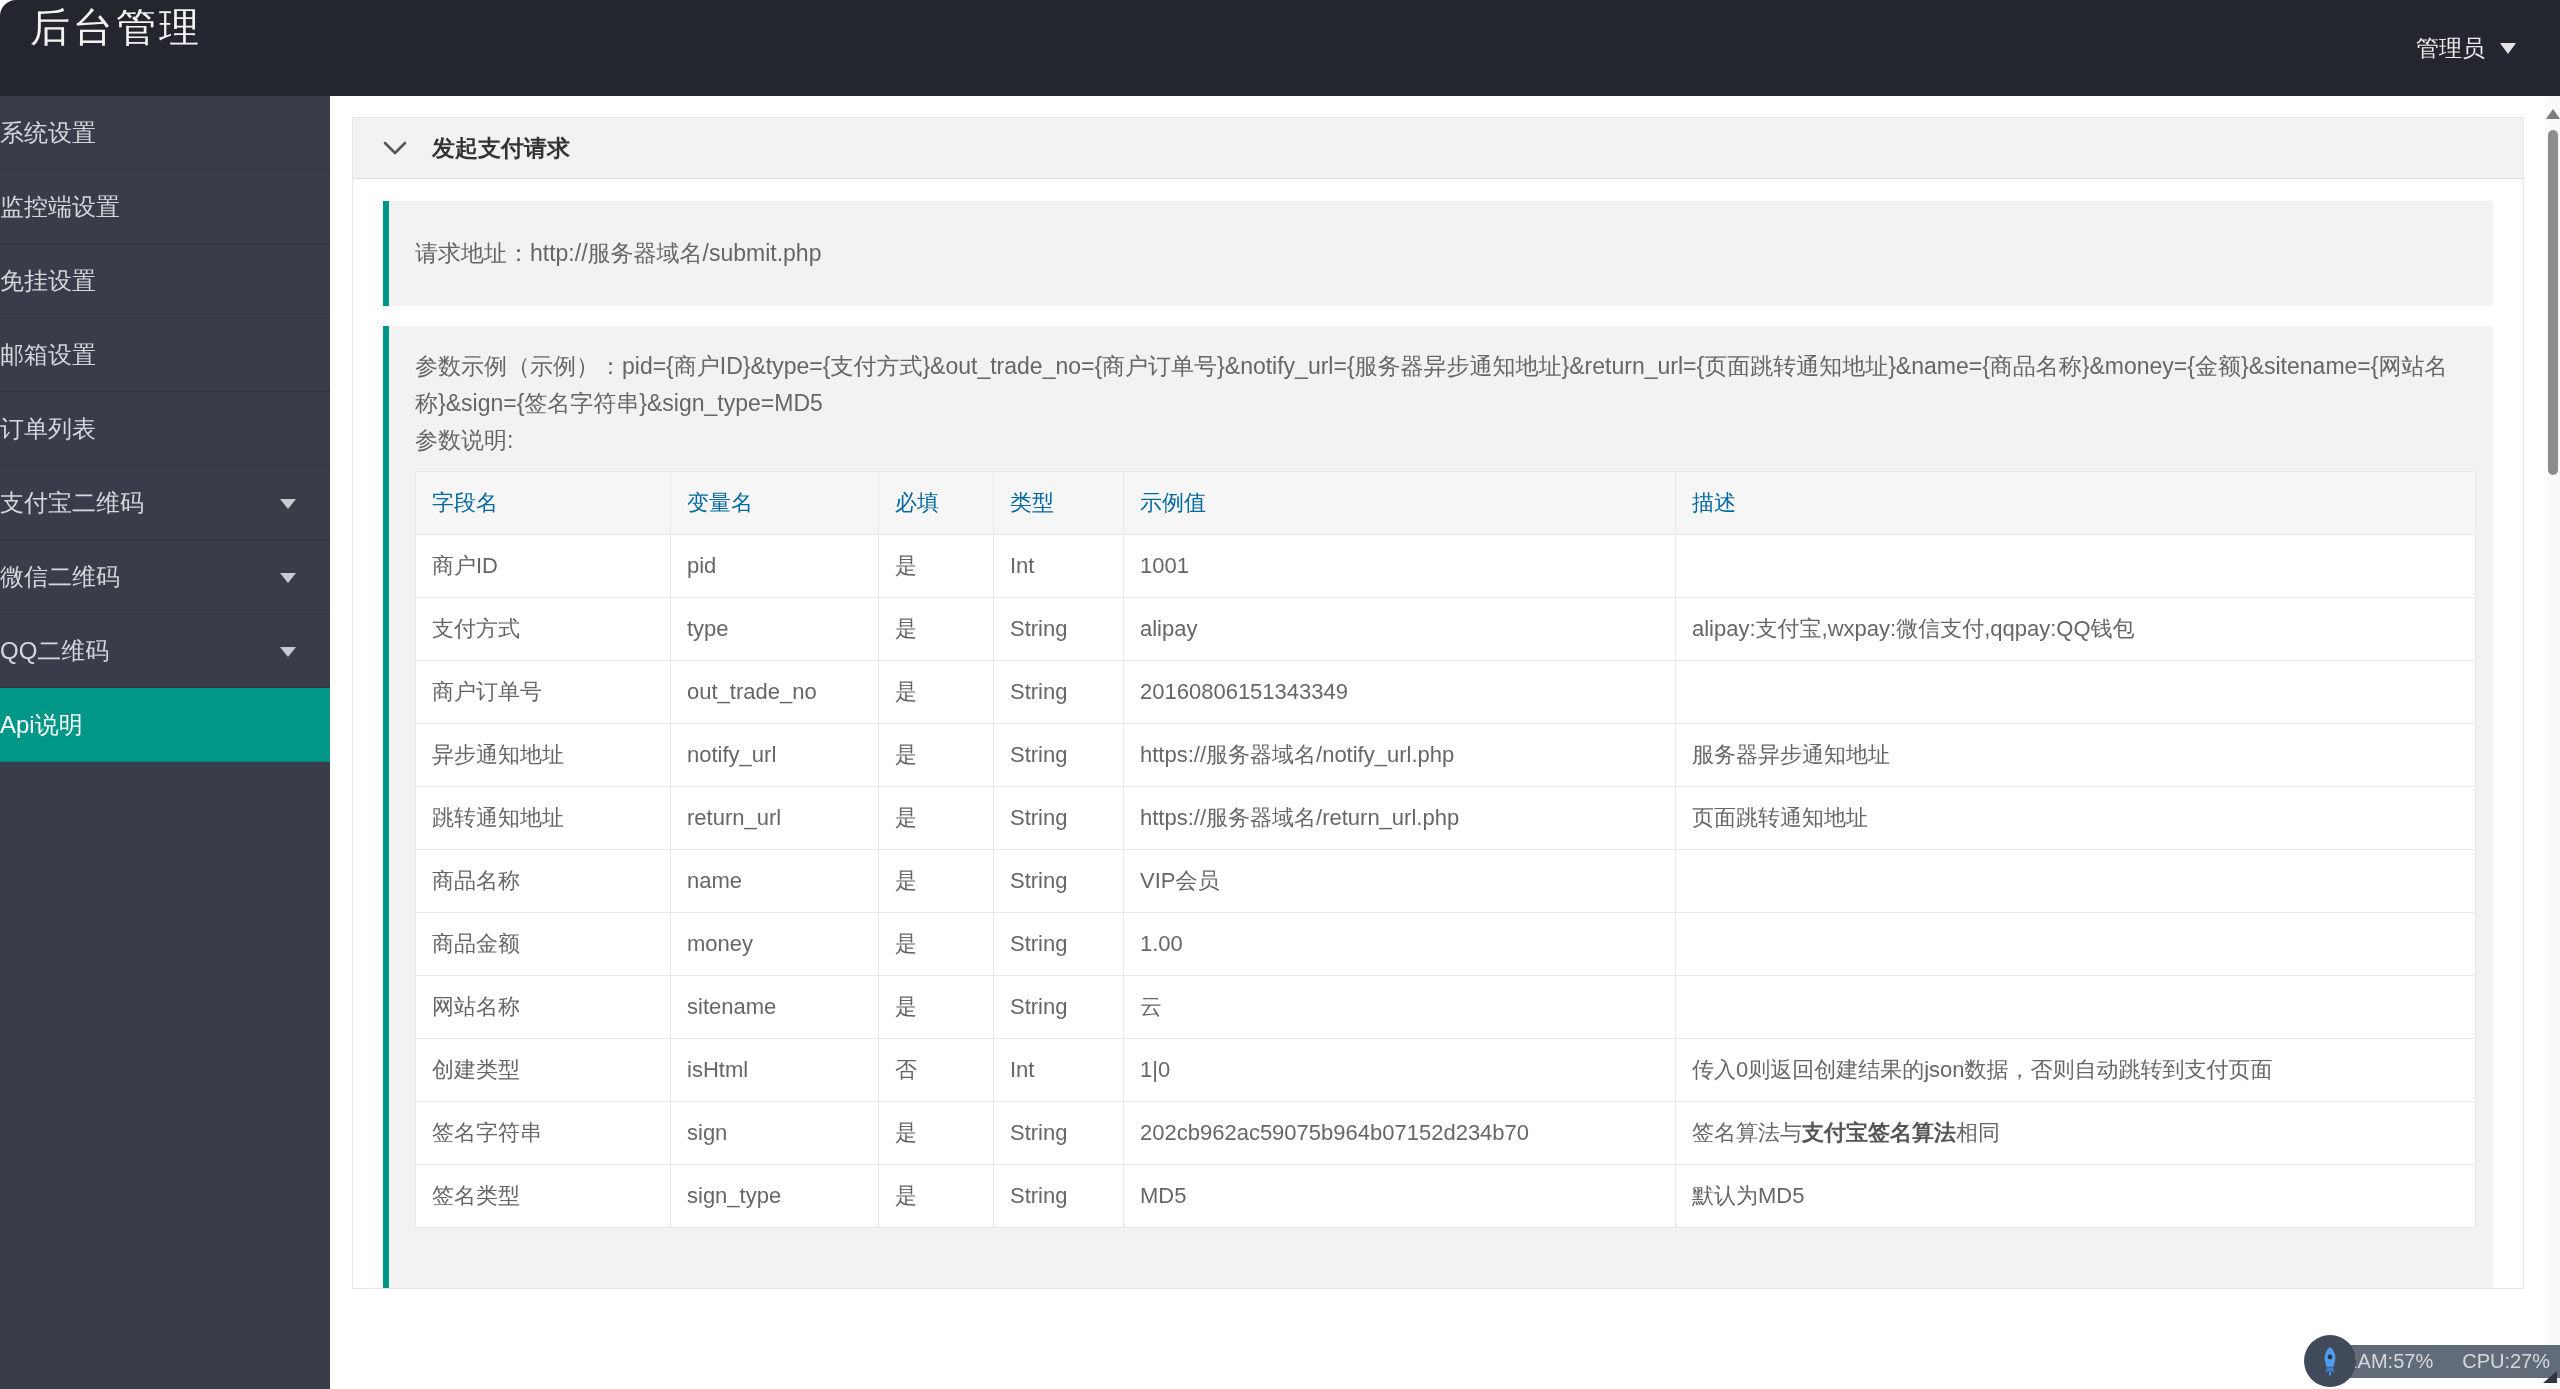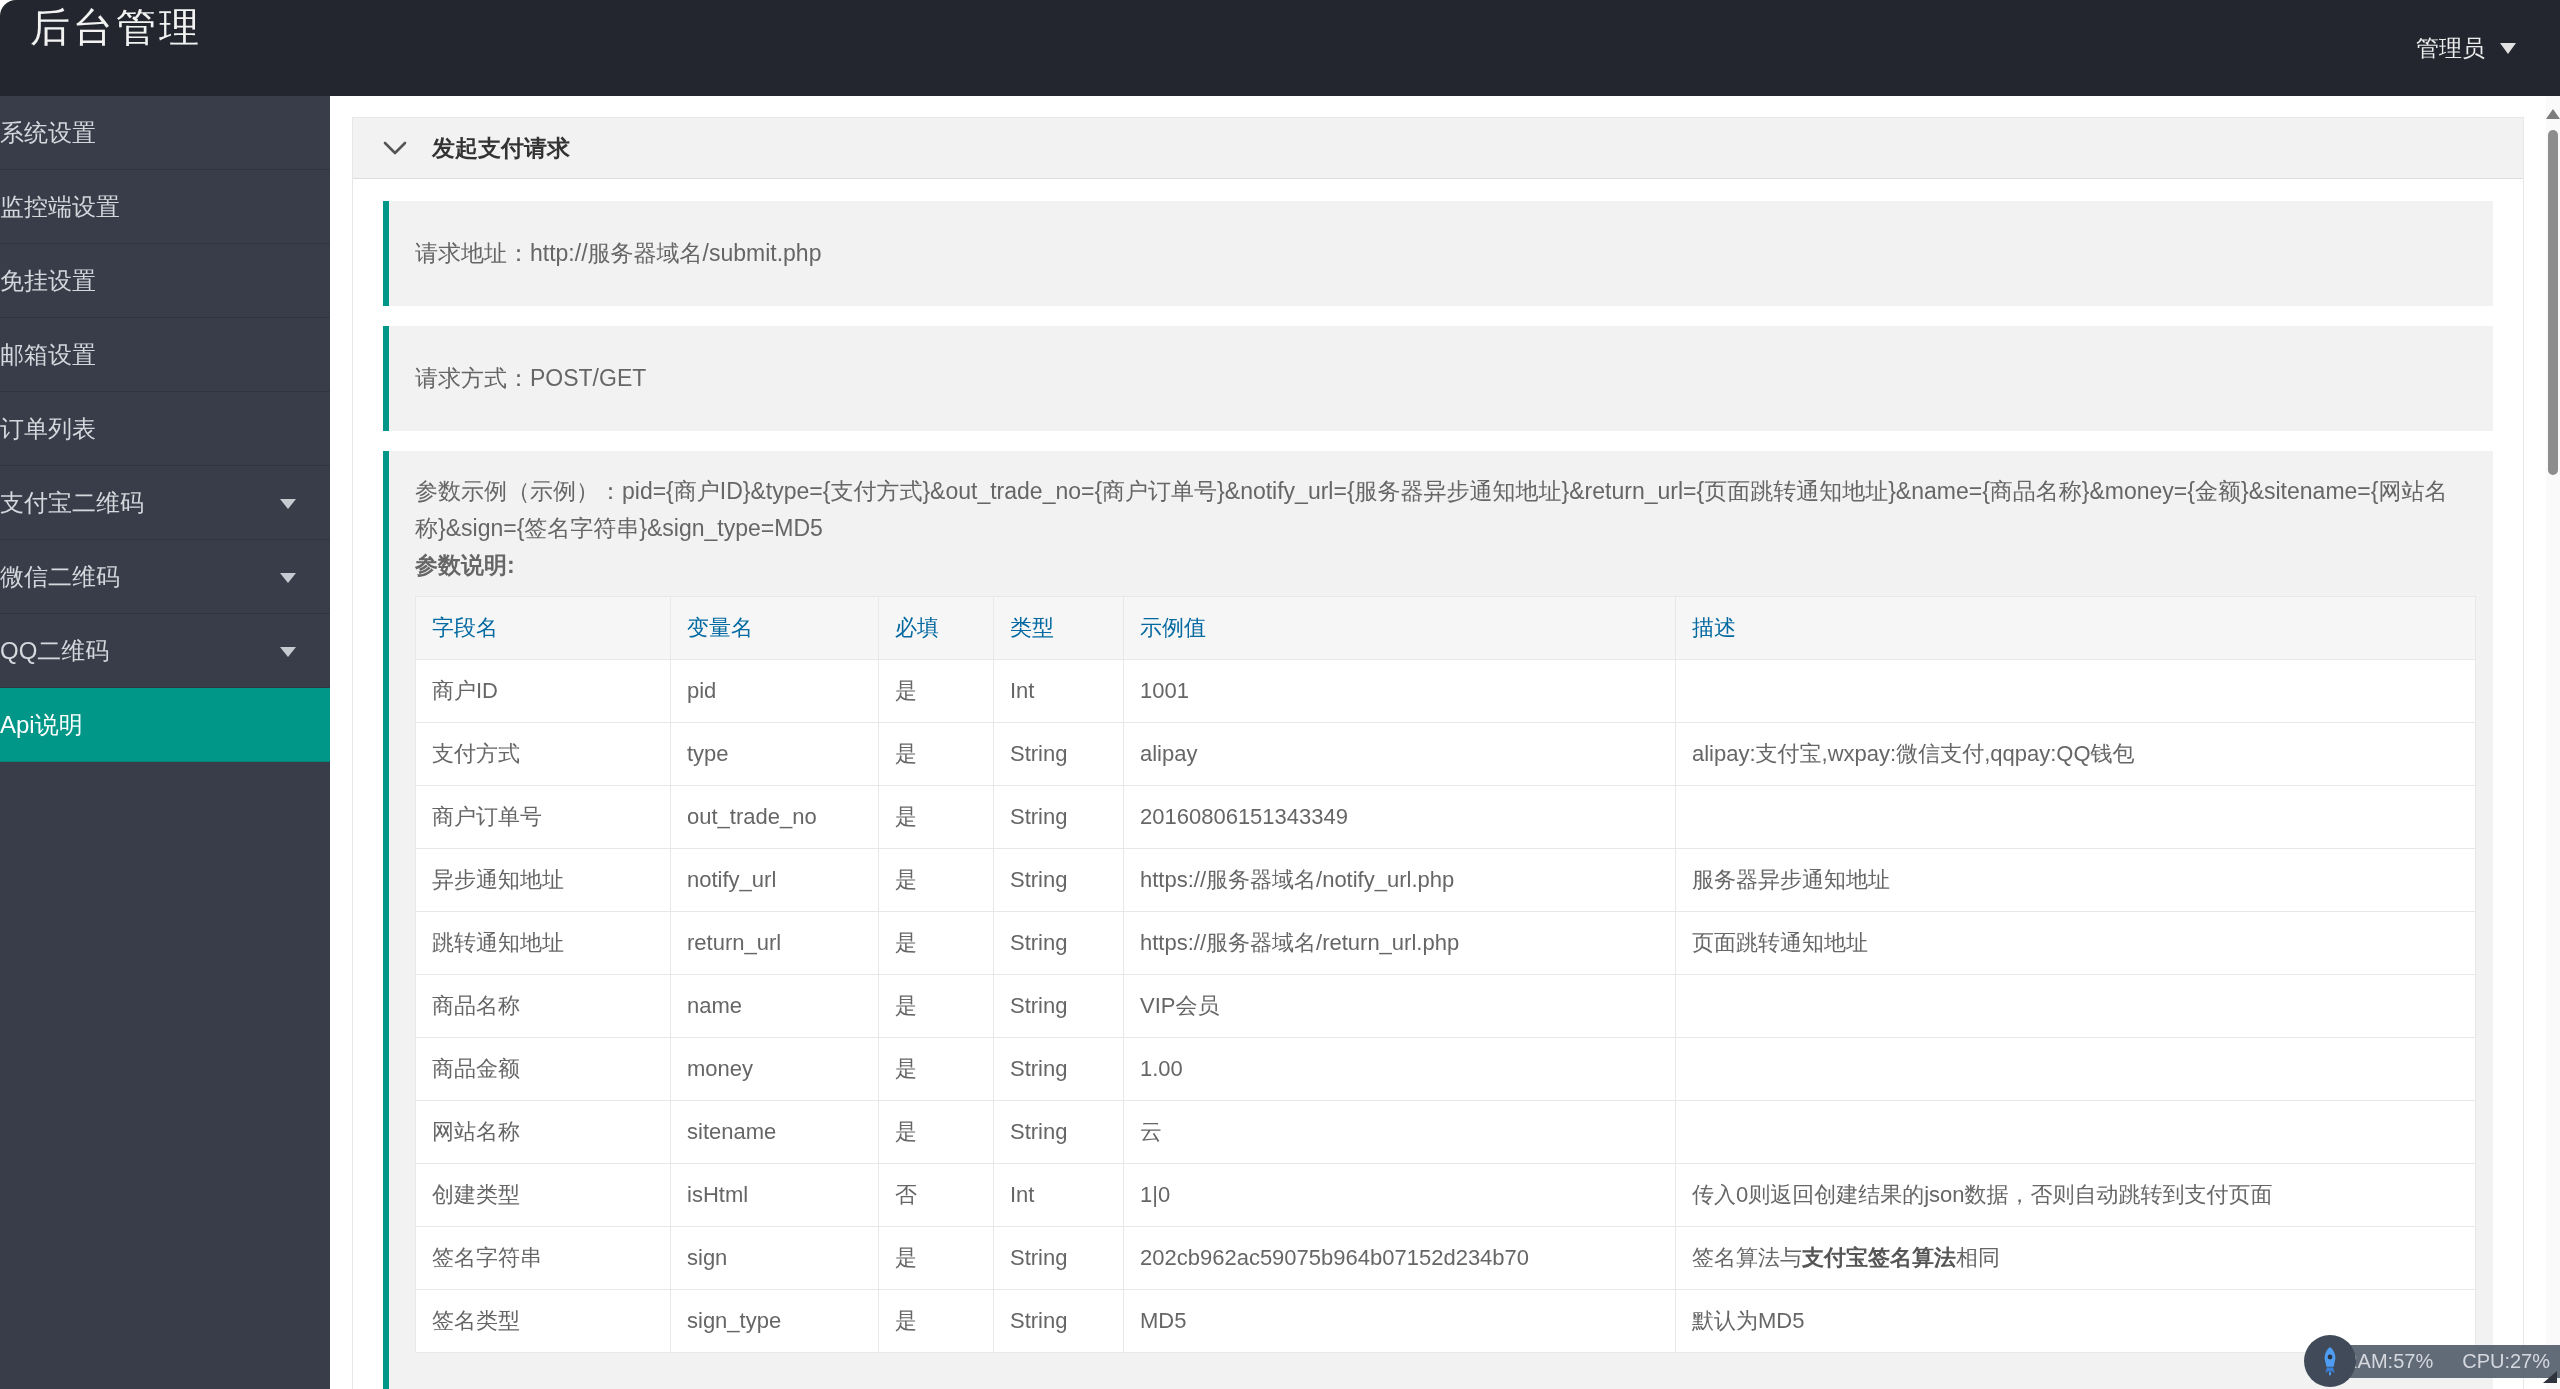--- a/index.html
+++ b/index.html
@@ -52,21 +52,21 @@
   .quote{
     background:#f2f2f2;border-left:6px solid #009688;
     padding:37px 26px;margin-bottom:20px;
     font-size:23px;color:#666666;
   }
   .quote-big{
     background:#f2f2f2;border-left:6px solid #009688;
     padding:16px 26px 60px;font-size:23px;color:#666666;
   }
   .params-text{line-height:37px;margin:6px 0 0;word-break:break-all;}
-  .params-label{line-height:37px;margin:0;font-weight:bold;}
+  .params-label{line-height:37px;margin:0;}
 
   
   table.api-table{
     border-collapse:collapse;table-layout:fixed;width:100%;
     margin-top:12px;background:#ffffff;
   }
   .api-table th,.api-table td{
     border:1px solid #e8e8e8;padding:16px;font-size:22px;text-align:left;
     vertical-align:middle;overflow:hidden;white-space:nowrap;
   }
@@ -129,21 +129,20 @@
 <div class="content">
   <div class="panel">
     <div class="panel-header">
       <svg class="chevron-svg" width="24" height="15" viewBox="0 0 24 15">
         <polyline points="2,2 12,12 22,2" fill="none" stroke="#555555" stroke-width="2.6" stroke-linecap="round" stroke-linejoin="round"></polyline>
       </svg>
       <span class="panel-title">发起支付请求</span>
     </div>
     <div class="panel-body">
       <div class="quote">请求地址：http://服务器域名/submit.php</div>
-      <div class="quote">请求方式：POST/GET</div>
       <div class="quote-big">
         <p class="params-text">参数示例（示例）：pid={商户ID}&amp;type={支付方式}&amp;out_trade_no={商户订单号}&amp;notify_url={服务器异步通知地址}&amp;return_url={页面跳转通知地址}&amp;name={商品名称}&amp;money={金额}&amp;sitename={网站名称}&amp;sign={签名字符串}&amp;sign_type=MD5</p>
         <p class="params-label">参数说明:</p>
         <table class="api-table" id="api-table">
             <colgroup>
               <col style="width: 255px;">
               <col style="width: 208px;">
               <col style="width: 115px;">
               <col style="width: 130px;">
               <col style="width: 552px;">

